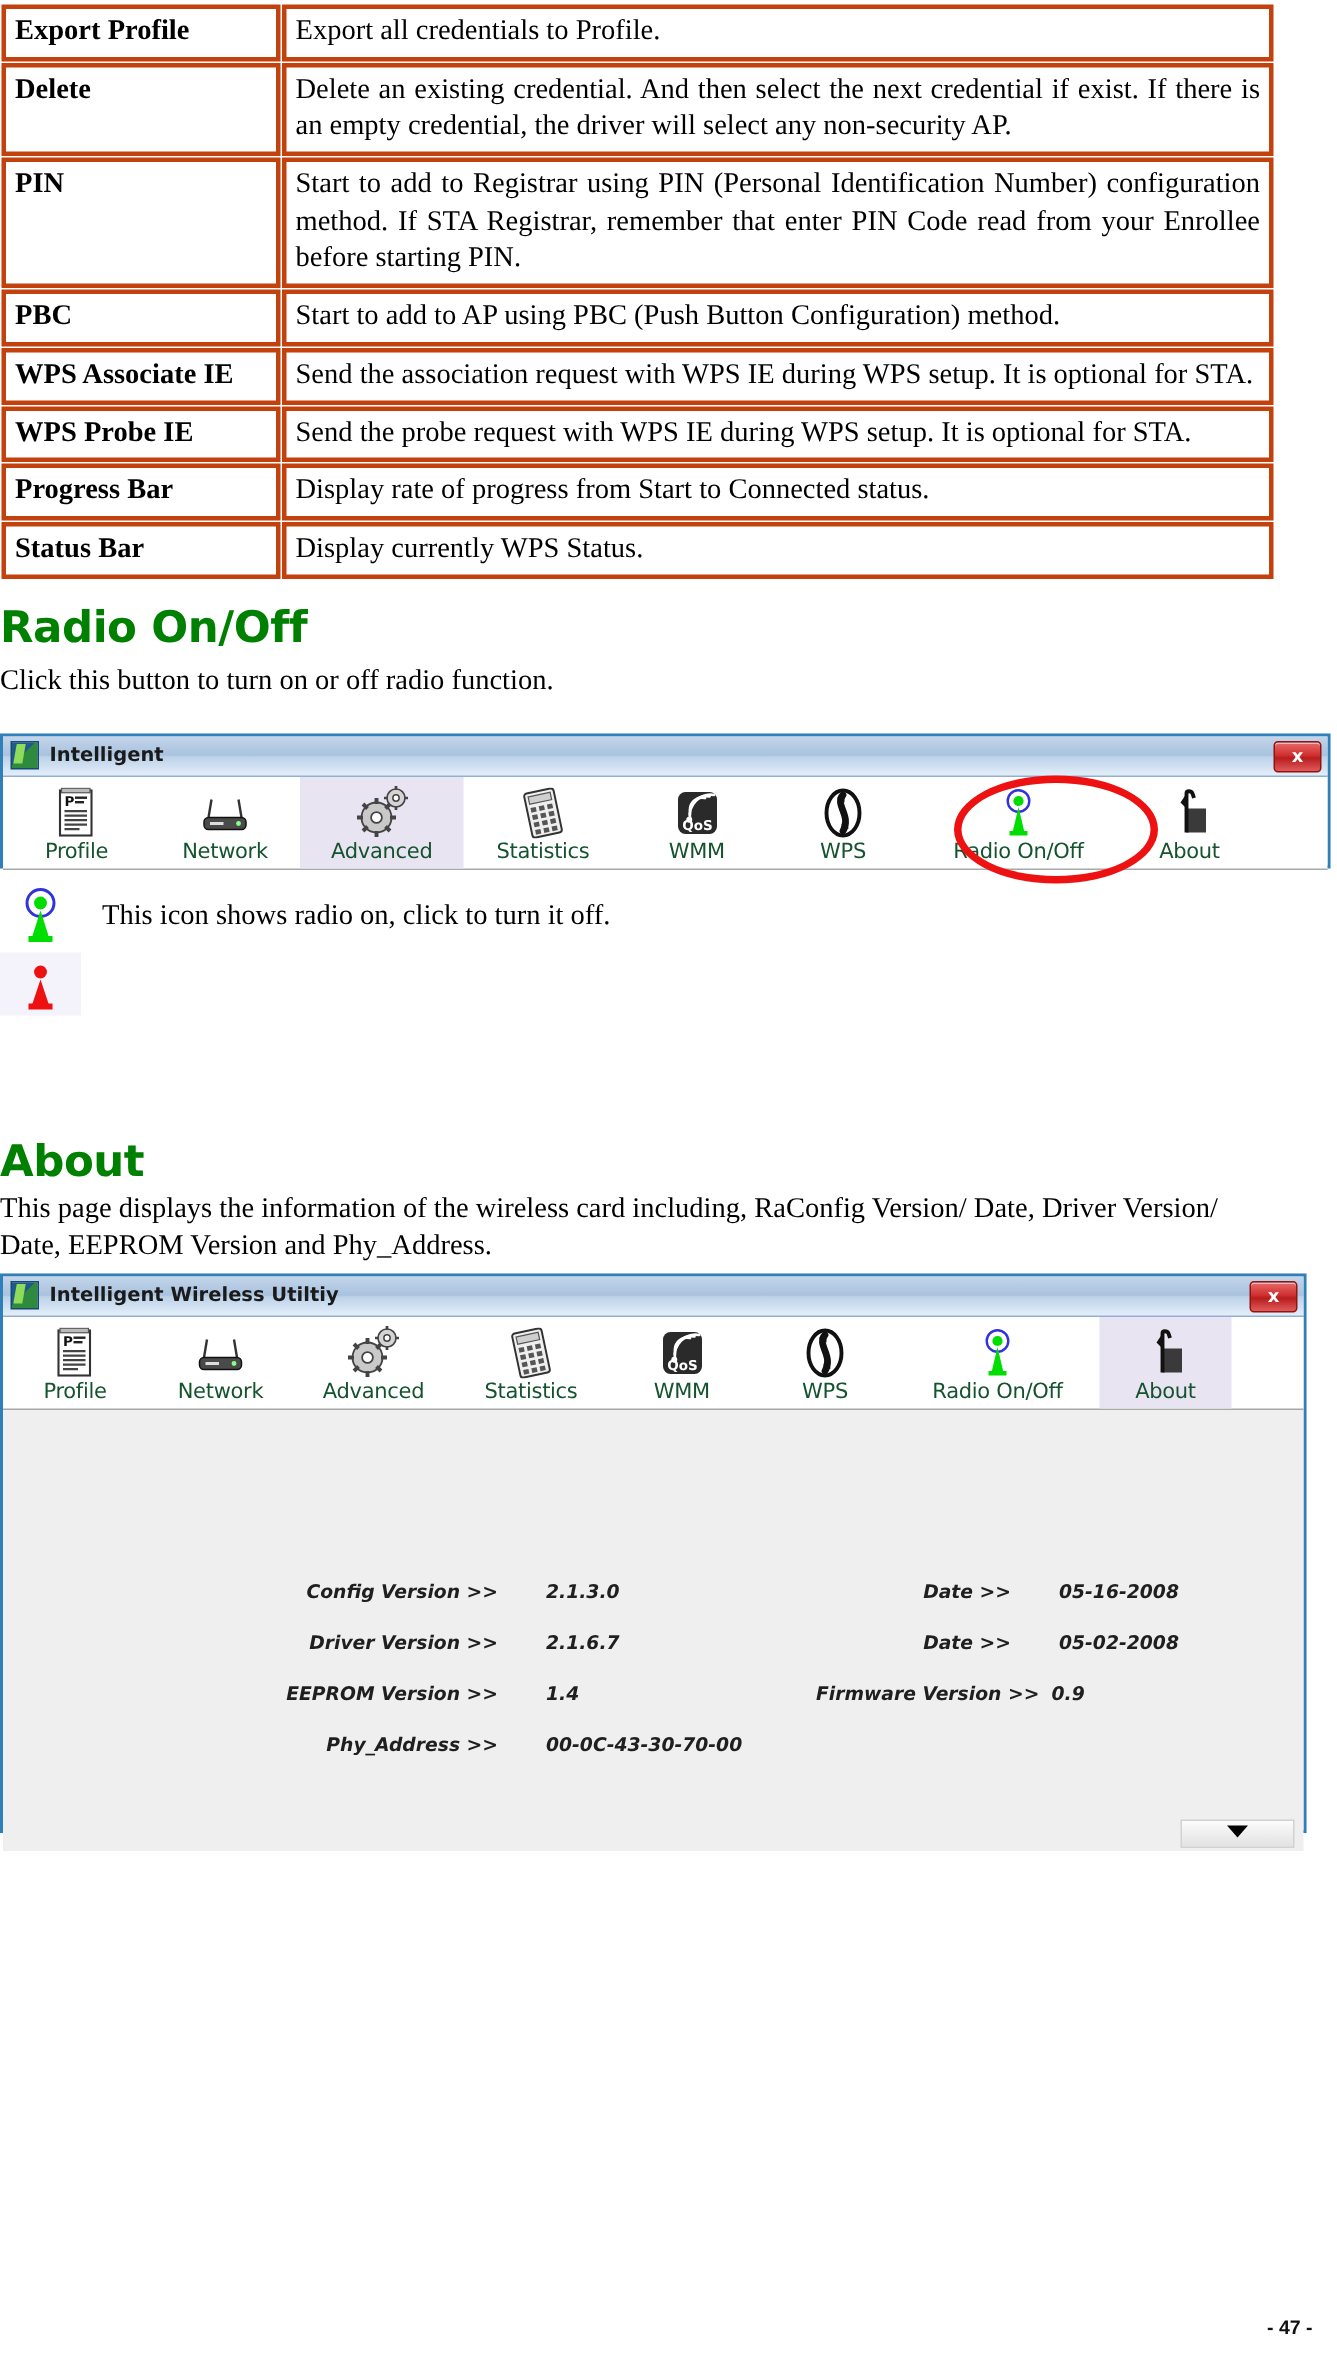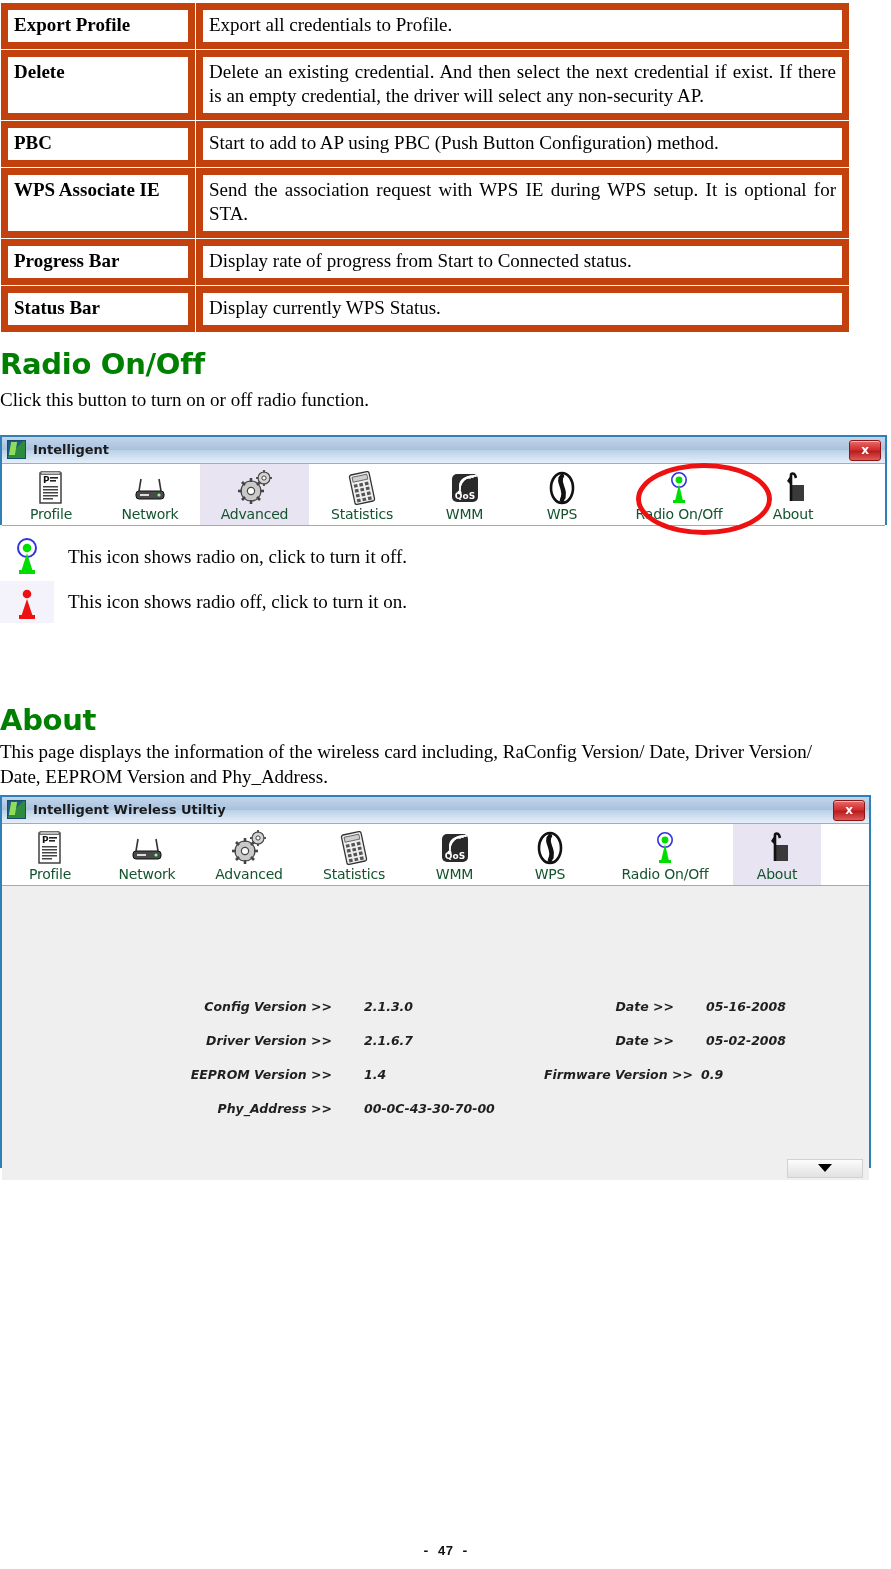--- a/index.html
+++ b/index.html
@@ -18,21 +18,21 @@
 
   
   .doc-table {
     width: 850px;
     margin: 2px 0 0 0;
     border-collapse: separate;
     border-spacing: 1px;
     table-layout: fixed;
   }
   .doc-table td {
-    border: 7px solid #c2410c;
+    border: 3px solid #c2410c;
     background: #ffffff;
     padding: 3px 6px 4px 6px;
     vertical-align: top;
     font-size: 19px;
     line-height: 1.30;
   }
   .doc-table td.term {
     width: 168px;
     font-weight: bold;
     white-space: nowrap;
@@ -211,50 +211,58 @@
     flex: 0 0 auto;
   }
   .legend-swatch.tint { background: #f4f2fa; }
   .legend-text {
     font-size: 19px;
     margin-left: 14px;
   }
 
   .footer {
     position: absolute;
-    left: 0; right: 0;
+    left: 0; right: 16px;
     bottom: 10px;
-    text-align: center;
-    font-family: Liberation Mono, monospace;
+    text-align: right;
+    font-family: Liberation Sans, sans-serif;
     font-size: 13px;
     font-weight: bold;
     color: #111;
   }
   .spacer-lg { height: 62px; }
 </style>
 </head>
 <body>
 
 <table class="doc-table">
   <tbody>
     <tr>
       <td class="term">Export Profile</td>
       <td class="desc">Export all credentials to Profile.</td>
     </tr>
     <tr>
       <td class="term">Delete</td>
       <td class="desc">Delete an existing credential. And then select the next credential if exist. If there is an empty credential, the driver will select any non-security AP.</td>
     </tr>
     <tr>
+      <td class="term">PIN</td>
+      <td class="desc">Start to add to Registrar using PIN (Personal Identification Number) configuration method. If STA Registrar, remember that enter PIN Code read from your Enrollee before starting PIN.</td>
+    </tr>
+    <tr>
       <td class="term">PBC</td>
       <td class="desc">Start to add to AP using PBC (Push Button Configuration) method.</td>
     </tr>
     <tr>
       <td class="term">WPS Associate IE</td>
       <td class="desc">Send the association request with WPS IE during WPS setup. It is optional for STA.</td>
+    </tr>
+    <tr>
+      <td class="term">WPS Probe IE</td>
+      <td class="desc">Send the probe request with WPS IE during WPS setup. It is optional for STA.</td>
     </tr>
     <tr>
       <td class="term">Progress Bar</td>
       <td class="desc">Display rate of progress from Start to Connected status.</td>
     </tr>
     <tr>
       <td class="term">Status Bar</td>
       <td class="desc">Display currently WPS Status.</td>
     </tr>
   </tbody>
@@ -432,21 +440,20 @@
 </div>
 
 <div class="legend-row">
   <div class="legend-swatch tint">
     <svg width="30" height="40" viewBox="0 0 30 40">
         <circle cx="15" cy="12" r="4.3" fill="#ee1111"></circle>
         <path d="M15 17 L9 35 L21 35 Z" fill="#ee1111"></path>
         <rect x="7" y="33" width="16" height="4" fill="#ee1111"></rect>
       </svg>
   </div>
-  <div class="legend-text">This icon shows radio off, click to turn it on.</div>
 </div>
 
 <div class="spacer-lg"></div>
 
 <h2 class="section-heading tight">About</h2>
 <p class="prose">This page displays the information of the wireless card including, RaConfig Version/ Date, Driver Version/ Date, EEPROM Version and Phy_Address.</p>
 
 <div class="app-window" style="width:871px;height:373px;">
   <div class="titlebar">
     <div class="app-icon"></div>

